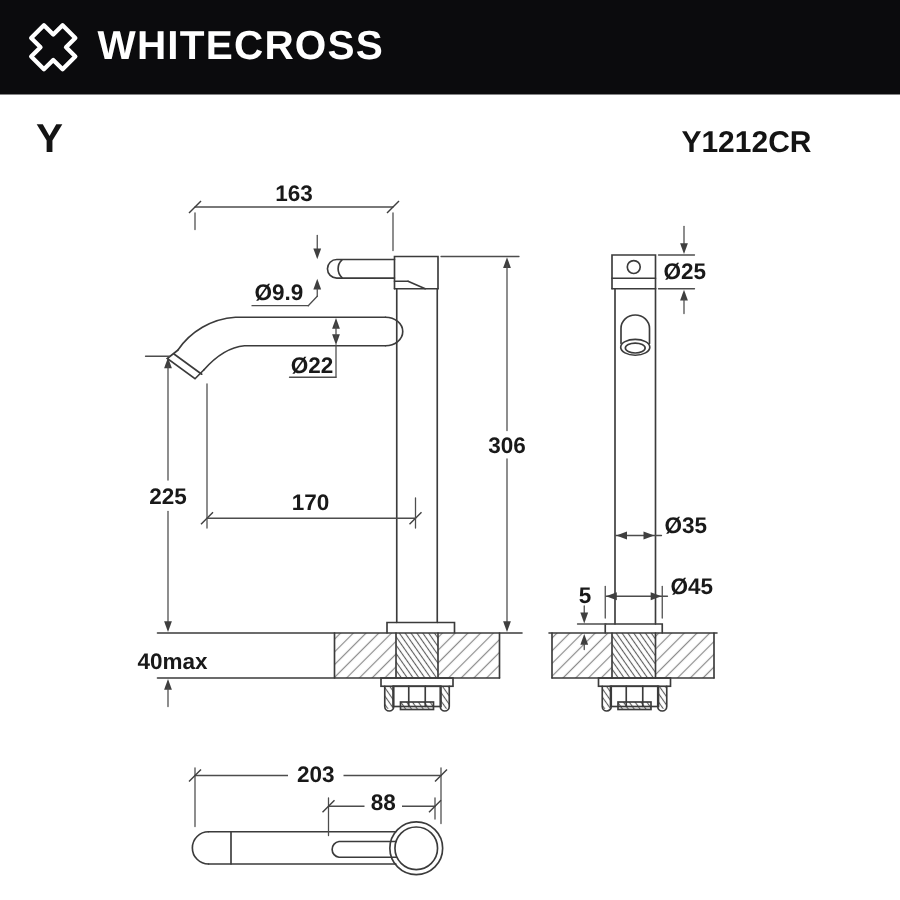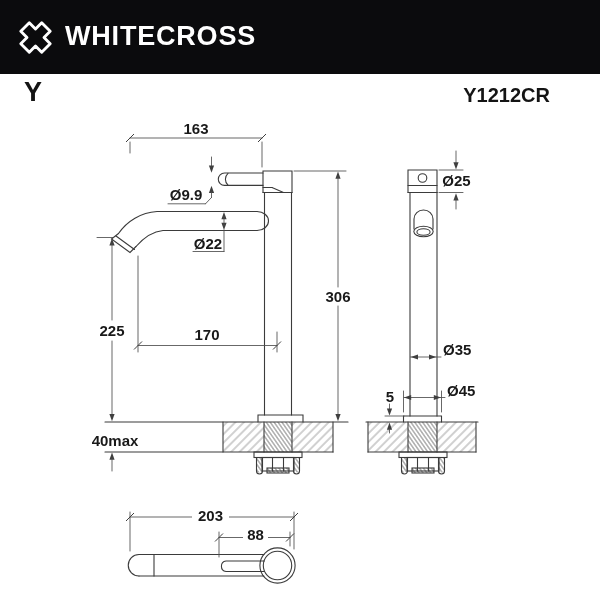--- a/index.html
+++ b/index.html
@@ -1,33 +1,33 @@
 <!DOCTYPE html>
 <html><head>
 <meta charset="utf-8">
 <style>
   html,body{margin:0;padding:0;}
   body{
     width:600px;height:600px;position:relative;background:#ffffff;
     font-family:"Liberation Sans", sans-serif;overflow:hidden;
   }
   .header{
-    position:absolute;left:0;top:0;width:600px;height:74px;background:#0b0b0d;
+    position:absolute;left:0;top:0;width:600px;height:63px;background:#0b0b0d;
     display:flex;align-items:center;gap:11px;padding-left:17px;box-sizing:border-box;
   }
   .logo{width:37px;height:37px;flex:0 0 auto;}
   .brand{
     color:#ffffff;font-size:27px;font-weight:600;letter-spacing:0.8px;line-height:1;
     padding-bottom:2px;
   }
   .series{
     position:absolute;left:24px;top:79px;font-size:27px;font-weight:bold;color:#141414;line-height:1;
   }
   .model{
-    position:absolute;right:50px;top:85px;font-size:20px;font-weight:bold;color:#141414;line-height:1;
+    position:absolute;right:59px;top:85px;font-size:20px;font-weight:bold;color:#141414;line-height:1;
   }
   svg.drawing{position:absolute;left:0;top:0;}
   .geo{stroke:#3b3b3b;stroke-width:1.1;fill:none;stroke-linecap:round;}
   .dim{stroke:#4d4d4d;stroke-width:0.85;fill:none;stroke-linecap:round;}
   .tick{stroke:#3f3f3f;stroke-width:1;fill:none;}
   .ah{fill:#3f3f3f;stroke:none;}
   .dtxt{font-family:"Liberation Sans",sans-serif;font-size:15px;font-weight:bold;fill:#191919;}
   .bg{fill:#ffffff;stroke:none;}
 </style>
 </head>

